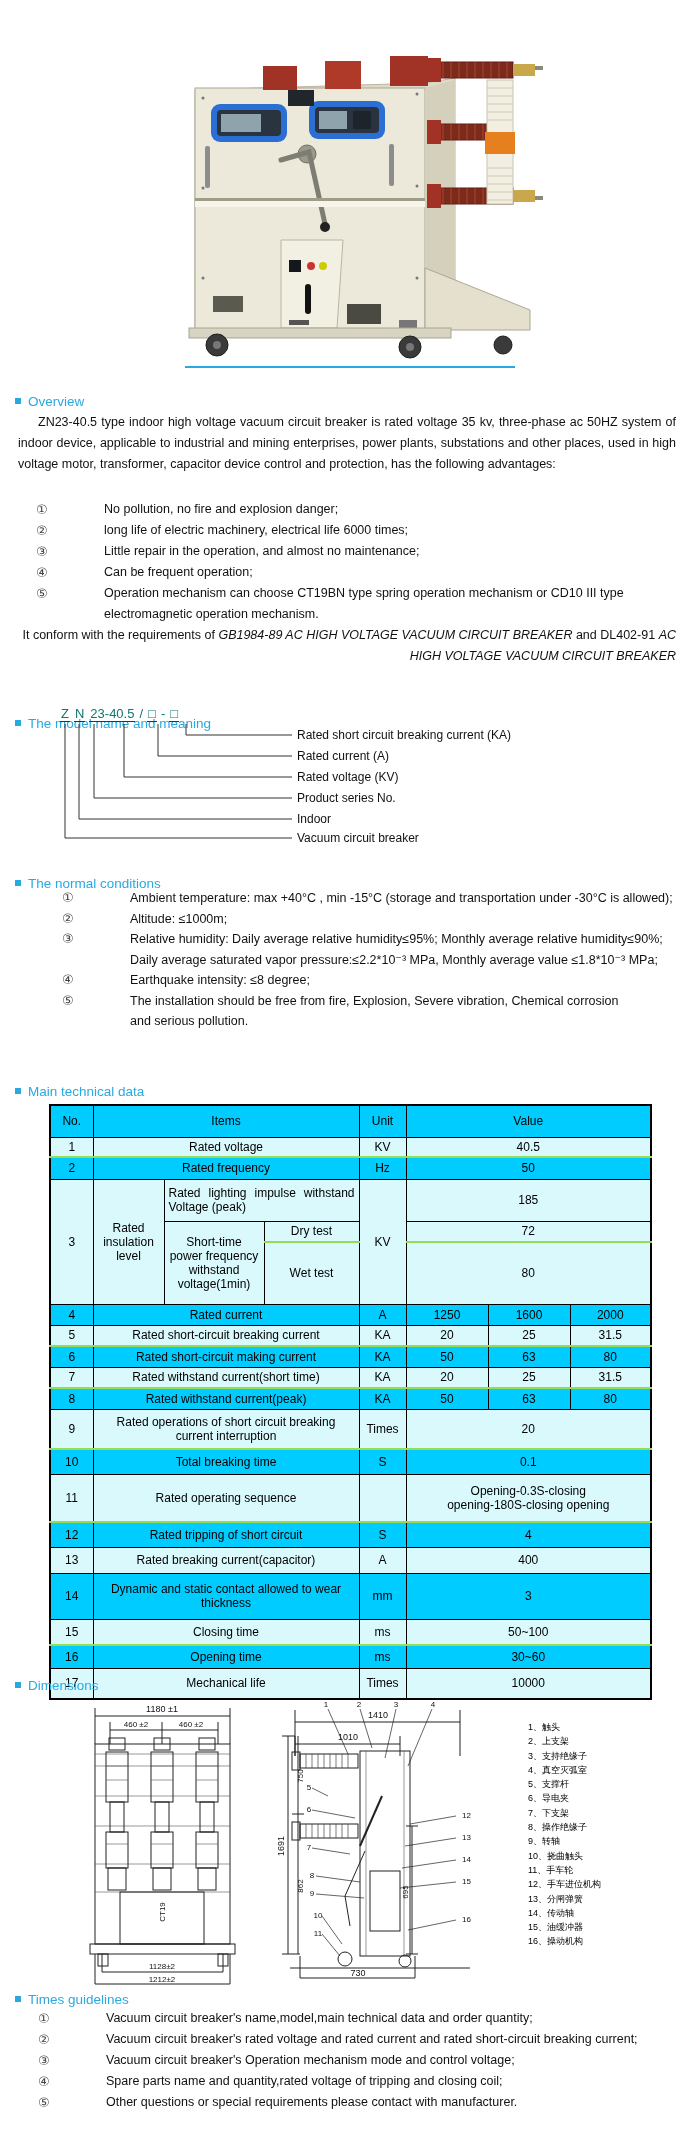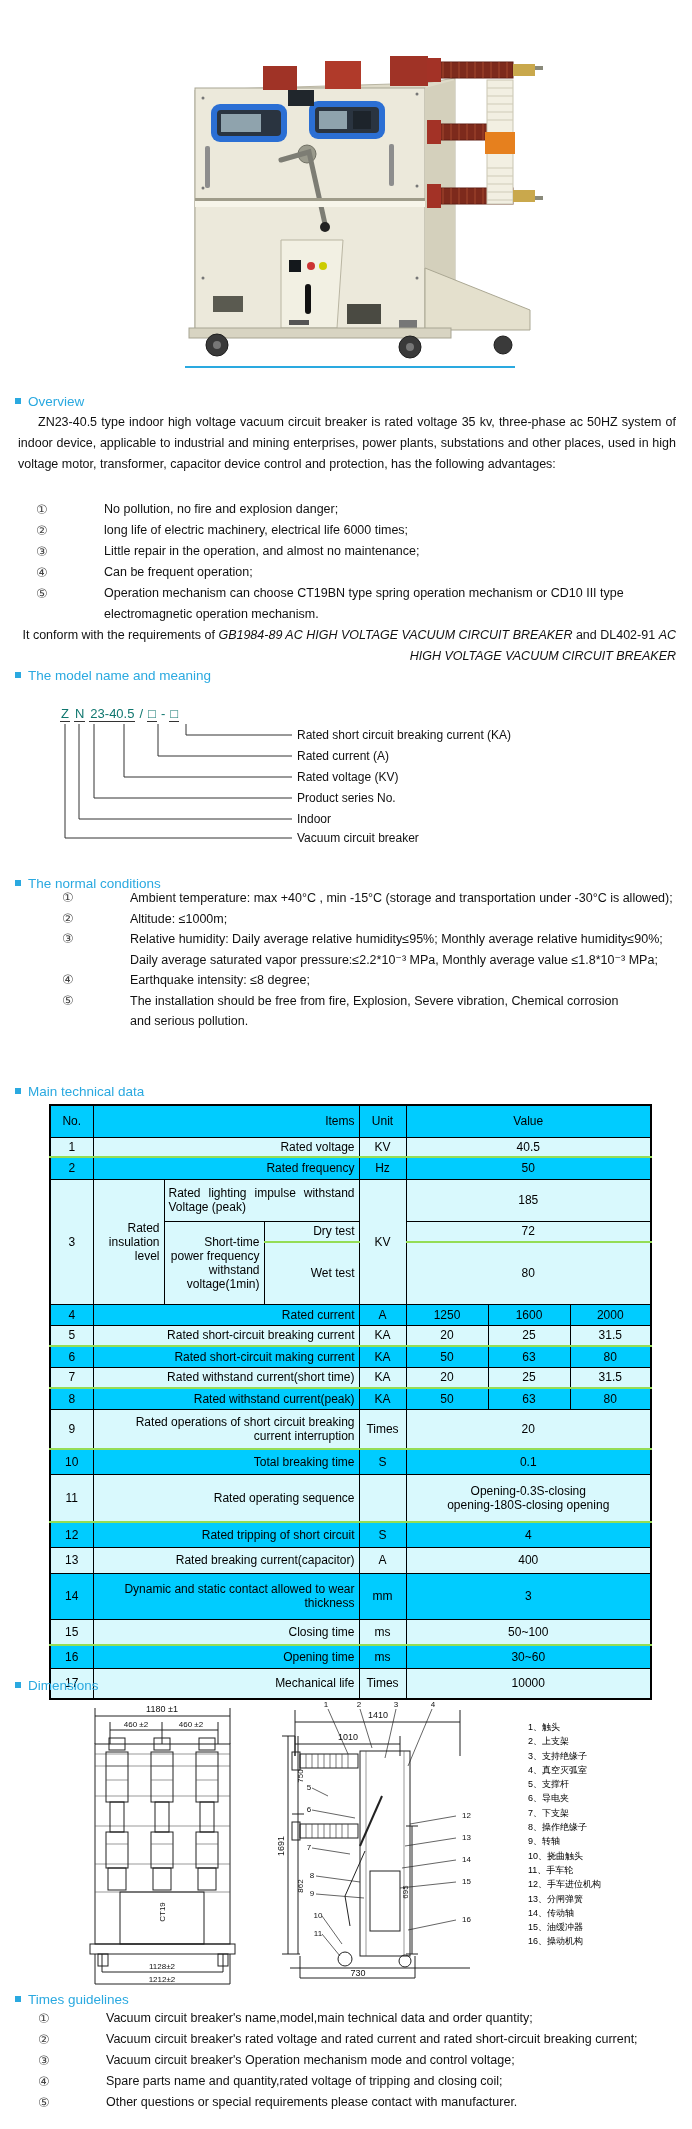--- a/index.html
+++ b/index.html
@@ -27,21 +27,21 @@
   .mlabel { position:absolute; left:237px; font-size:12px; color:#111; white-space:nowrap; }
   .mlines { position:absolute; left:0; top:0; }
 
   
   .tbl { position:absolute; left:49px; top:1104px; border-collapse:collapse; font-size:12px; border:2px solid #000; }
   .tbl td { border:1px solid #000; line-height:14px; padding:1px 4px; color:#000; vertical-align:middle; }
   .row-c td { background:#00ccff; }
   .row-p td { background:#d9f9fd; }
   td.gb { border-bottom:2px solid #94dd55; }
   .cno,.cunit,.cval { text-align:center; }
-  .citem { text-align:right; }
+  .citem { text-align:center; }
   .just { text-align:justify; }
 
   
   .dimsvg { position:absolute; left:60px; top:1696px; }
   .dimsvg text { fill:#111; font-family:"Liberation Sans","DejaVu Sans",sans-serif; }
   .legend { position:absolute; left:528px; top:1720px; font-size:9px; color:#000; line-height:14.3px; }
   .legend div { white-space:nowrap; }
 
   .photoline { position:absolute; left:185px; top:366px; width:330px; height:2px; background:#2aa9e0; }
   .photo { position:absolute; left:185px; top:28px; }
@@ -153,21 +153,21 @@
       </div>
     <div class="li" style="width:600px;">
         <span class="cn">⑤</span>
         <span class="tx">Operation mechanism can choose CT19BN type spring operation mechanism or CD10 III type electromagnetic operation mechanism.</span>
       </div>
   </div>
   <div class="para" style="top:625px; text-align:right;">
     <span>It conform with the requirements of </span><span class="std">GB1984-89 AC HIGH VOLTAGE VACUUM CIRCUIT BREAKER</span><span> and DL402-91 </span><span class="std">AC HIGH VOLTAGE VACUUM CIRCUIT BREAKER</span>
   </div>
 
-  <div class="hd" style="top:668px;">
+  <div class="hd" style="top:716px;">
     <span class="sq"></span><span>The model name and meaning</span>
   </div>
   <div class="model">
     <svg class="mlines" width="620" height="160">
       <g stroke="#333" stroke-width="1" fill="none">
         <path d="M126,18 V29 H232"></path>
         <path d="M98,18 V50 H232"></path>
         <path d="M64,18 V71 H232"></path>
         <path d="M34,18 V92 H232"></path>
         <path d="M19,18 V113 H232"></path>

